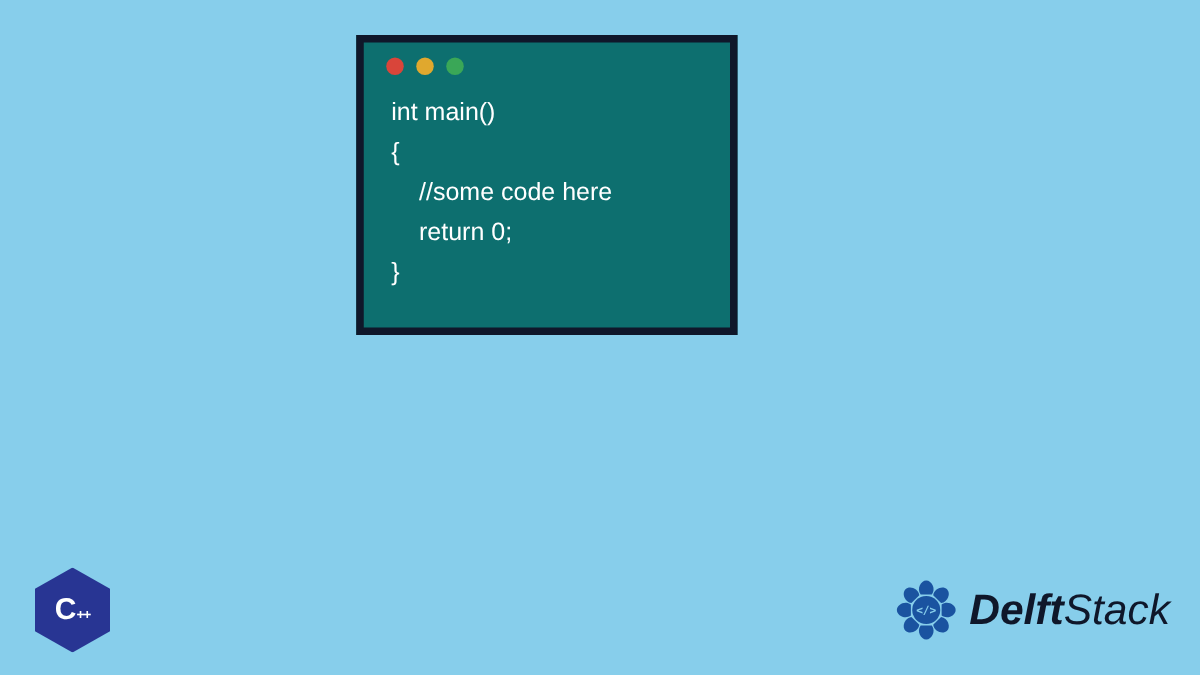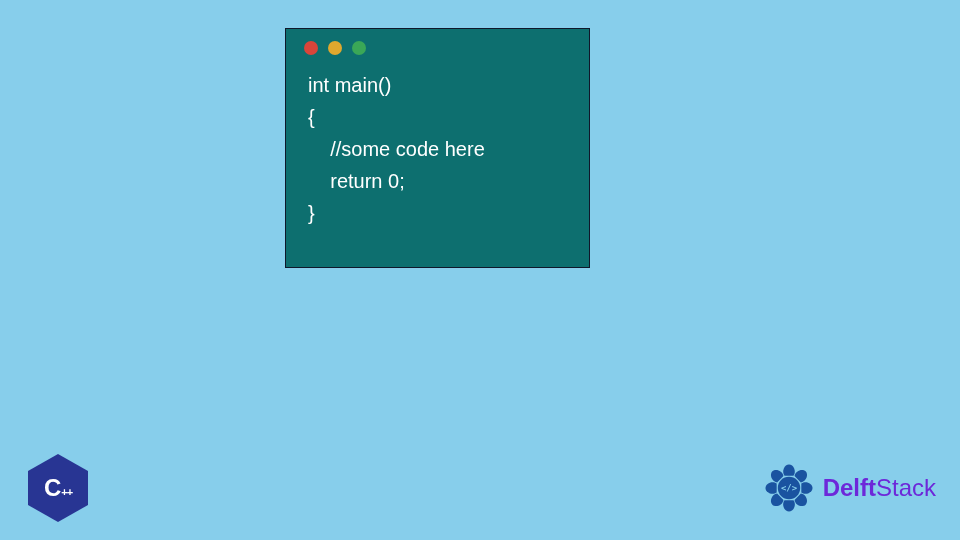--- a/index.html
+++ b/index.html
@@ -11,21 +11,21 @@
       font-family: Arial, Helvetica, sans-serif;
       overflow: hidden;
     }
     .code-window {
       position: absolute;
       left: 285px;
       top: 28px;
       width: 305px;
       height: 240px;
       background: #0d6f6f;
-      border: 1px solid #0f172a;
+      border: 6px solid #0f172a;
     }
     .titlebar {
       display: flex;
       align-items: center;
       gap: 10px;
       padding: 12px 18px 8px 18px;
     }
     .dot {
       width: 14px;
       height: 14px;
@@ -75,23 +75,24 @@
       align-items: center;
       gap: 6px;
     }
     .rosette {
       width: 56px;
       height: 56px;
       position: relative;
     }
     .rosette svg { width: 100%; height: 100%; }
     .brand-text {
-      font-size: 24px;
-      color: #6d28d9;
+      font-size: 34px;
+      color: #0f172a;
       font-weight: 400;
+      font-style: italic;
     }
     .brand-text .bold { font-weight: 700; }
   </style>
 </head>
 <body>
 
 <div class="code-window">
   <div class="titlebar">
     <div class="dot dot-red"></div>
     <div class="dot dot-yellow"></div>

